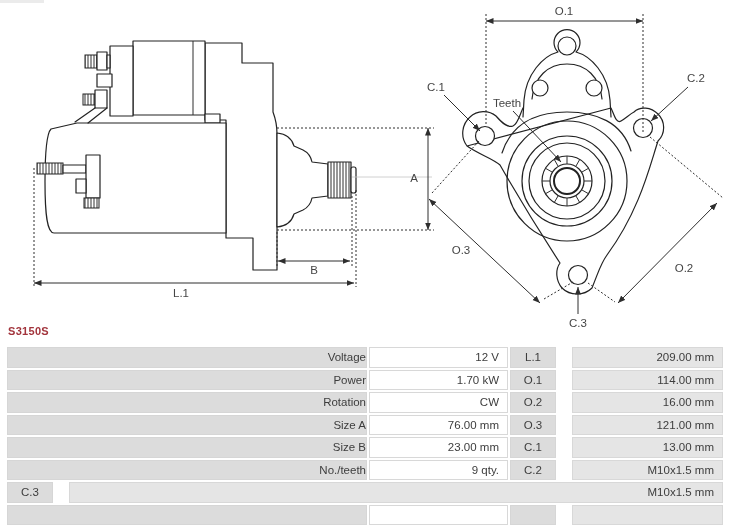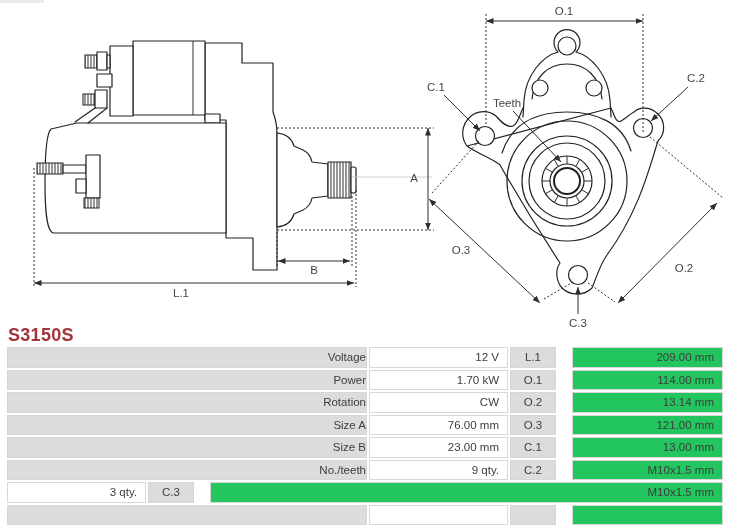--- a/index.html
+++ b/index.html
@@ -10,33 +10,33 @@
   .top-sliver{position:absolute;left:0;top:0;width:44px;height:3px;background:#ebebeb;}
   svg.drawing{position:absolute;left:0;top:0;}
   svg.drawing .outline{fill:#fff;stroke:#222;stroke-width:1.2;stroke-linejoin:round;}
   svg.drawing .oline{fill:none;stroke:#222;stroke-width:1.2;stroke-linejoin:round;stroke-linecap:round;}
   svg.drawing .thin{fill:none;stroke:#2e2e2e;stroke-width:1;}
   svg.drawing .dot{fill:none;stroke:#2e2e2e;stroke-width:1;stroke-dasharray:2 2;}
   svg.drawing .dim{fill:none;stroke:#2e2e2e;stroke-width:1;}
   svg.drawing .cline{fill:none;stroke:#c4c4c4;stroke-width:0.8;}
   svg.drawing text{font-family:"Liberation Sans",sans-serif;font-size:11.5px;fill:#454545;}
   .part-number{
-    position:absolute;left:8px;top:325px;font-size:18px;font-weight:600;
+    position:absolute;left:8px;top:325px;font-size:11px;font-weight:600;
     color:#a2343c;letter-spacing:0.3px;
   }
   .spec-table{
     position:absolute;left:7px;top:347px;width:716px;height:184px;overflow:hidden;
     display:flex;flex-direction:column;gap:2px;
   }
   .srow{display:flex;gap:2px;height:20.5px;flex:none;}
   .cell{display:flex;align-items:center;font-size:11.5px;color:#3d3d3d;box-sizing:border-box;}
   .cname {width:360px;justify-content:flex-end;padding-right:0;background:#dcdcdc;border:1px solid #d6d6d6;}
   .cval  {width:139px;justify-content:flex-end;padding-right:8px;background:#fff;border:1px solid #d8d8d8;text-align:center;}
   .cdim  {width:46px; justify-content:center;background:#dcdcdc;border:1px solid #d6d6d6;}
-  .cdimv {flex:1;justify-content:flex-end;padding-right:8px;background:#22c55e;border:1px solid #d8d8d8;margin-left:14px;}
+  .cdimv {flex:1;justify-content:flex-end;padding-right:8px;background:#e5e5e5;border:1px solid #d8d8d8;margin-left:14px;}
 </style>
 </head>
 <body>
 
 <div class="stage">
   <div class="top-sliver"></div>
 
   <svg class="drawing" width="730" height="346" viewBox="0 0 730 346">
     <defs>
       <marker id="ae" orient="auto" markerWidth="9" markerHeight="8" refX="7.5" refY="3">
@@ -193,42 +193,41 @@
     <div class="srow">
       <div class="cell cname">Power</div>
       <div class="cell cval">1.70 kW</div>
       <div class="cell cdim">O.1</div>
       <div class="cell cdimv">114.00 mm</div>
     </div>
     <div class="srow">
       <div class="cell cname">Rotation</div>
       <div class="cell cval">CW</div>
       <div class="cell cdim">O.2</div>
-      <div class="cell cdimv">13.14 mm</div>
+      <div class="cell cdimv">16.00 mm</div>
     </div>
     <div class="srow">
       <div class="cell cname">Size A</div>
       <div class="cell cval">76.00 mm</div>
       <div class="cell cdim">O.3</div>
       <div class="cell cdimv">121.00 mm</div>
     </div>
     <div class="srow">
       <div class="cell cname">Size B</div>
       <div class="cell cval">23.00 mm</div>
       <div class="cell cdim">C.1</div>
       <div class="cell cdimv">13.00 mm</div>
     </div>
     <div class="srow">
       <div class="cell cname">No./teeth</div>
       <div class="cell cval">9 qty.</div>
       <div class="cell cdim">C.2</div>
       <div class="cell cdimv">M10x1.5 mm</div>
     </div>
     <div class="srow">
-      <div class="cell cval">3 qty.</div>
       <div class="cell cdim">C.3</div>
       <div class="cell cdimv">M10x1.5 mm</div>
     </div>
     <div class="srow">
       <div class="cell cname"></div>
       <div class="cell cval"></div>
       <div class="cell cdim"></div>
       <div class="cell cdimv"></div>
     </div>
   </div>

